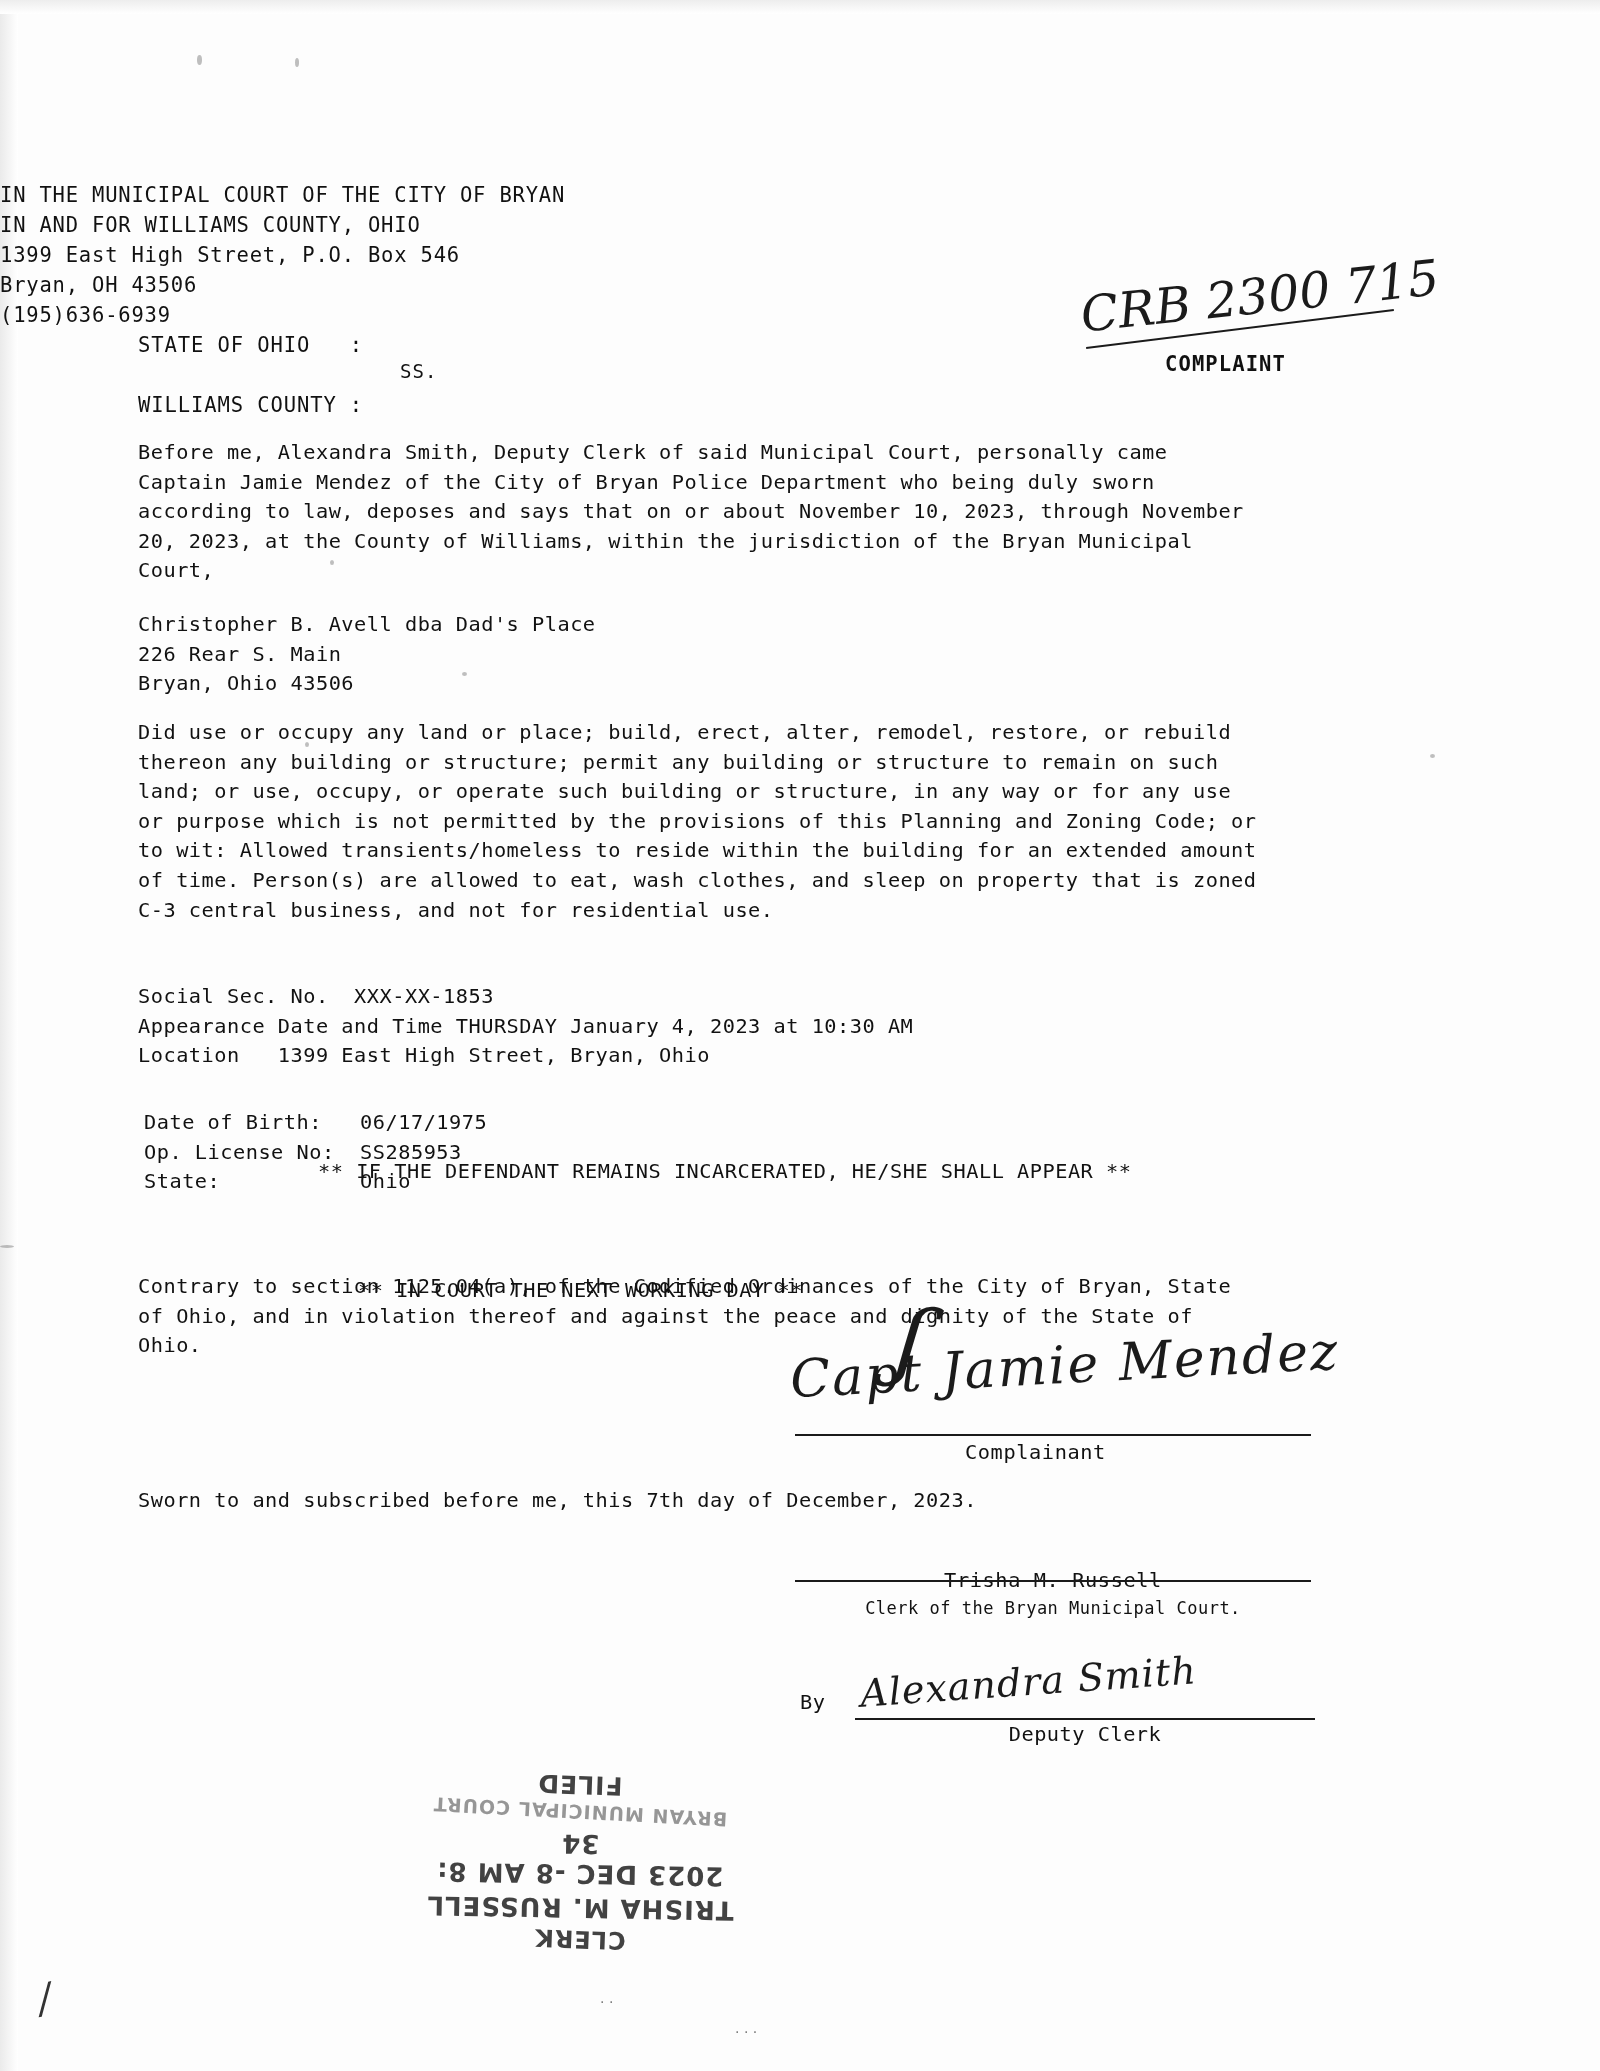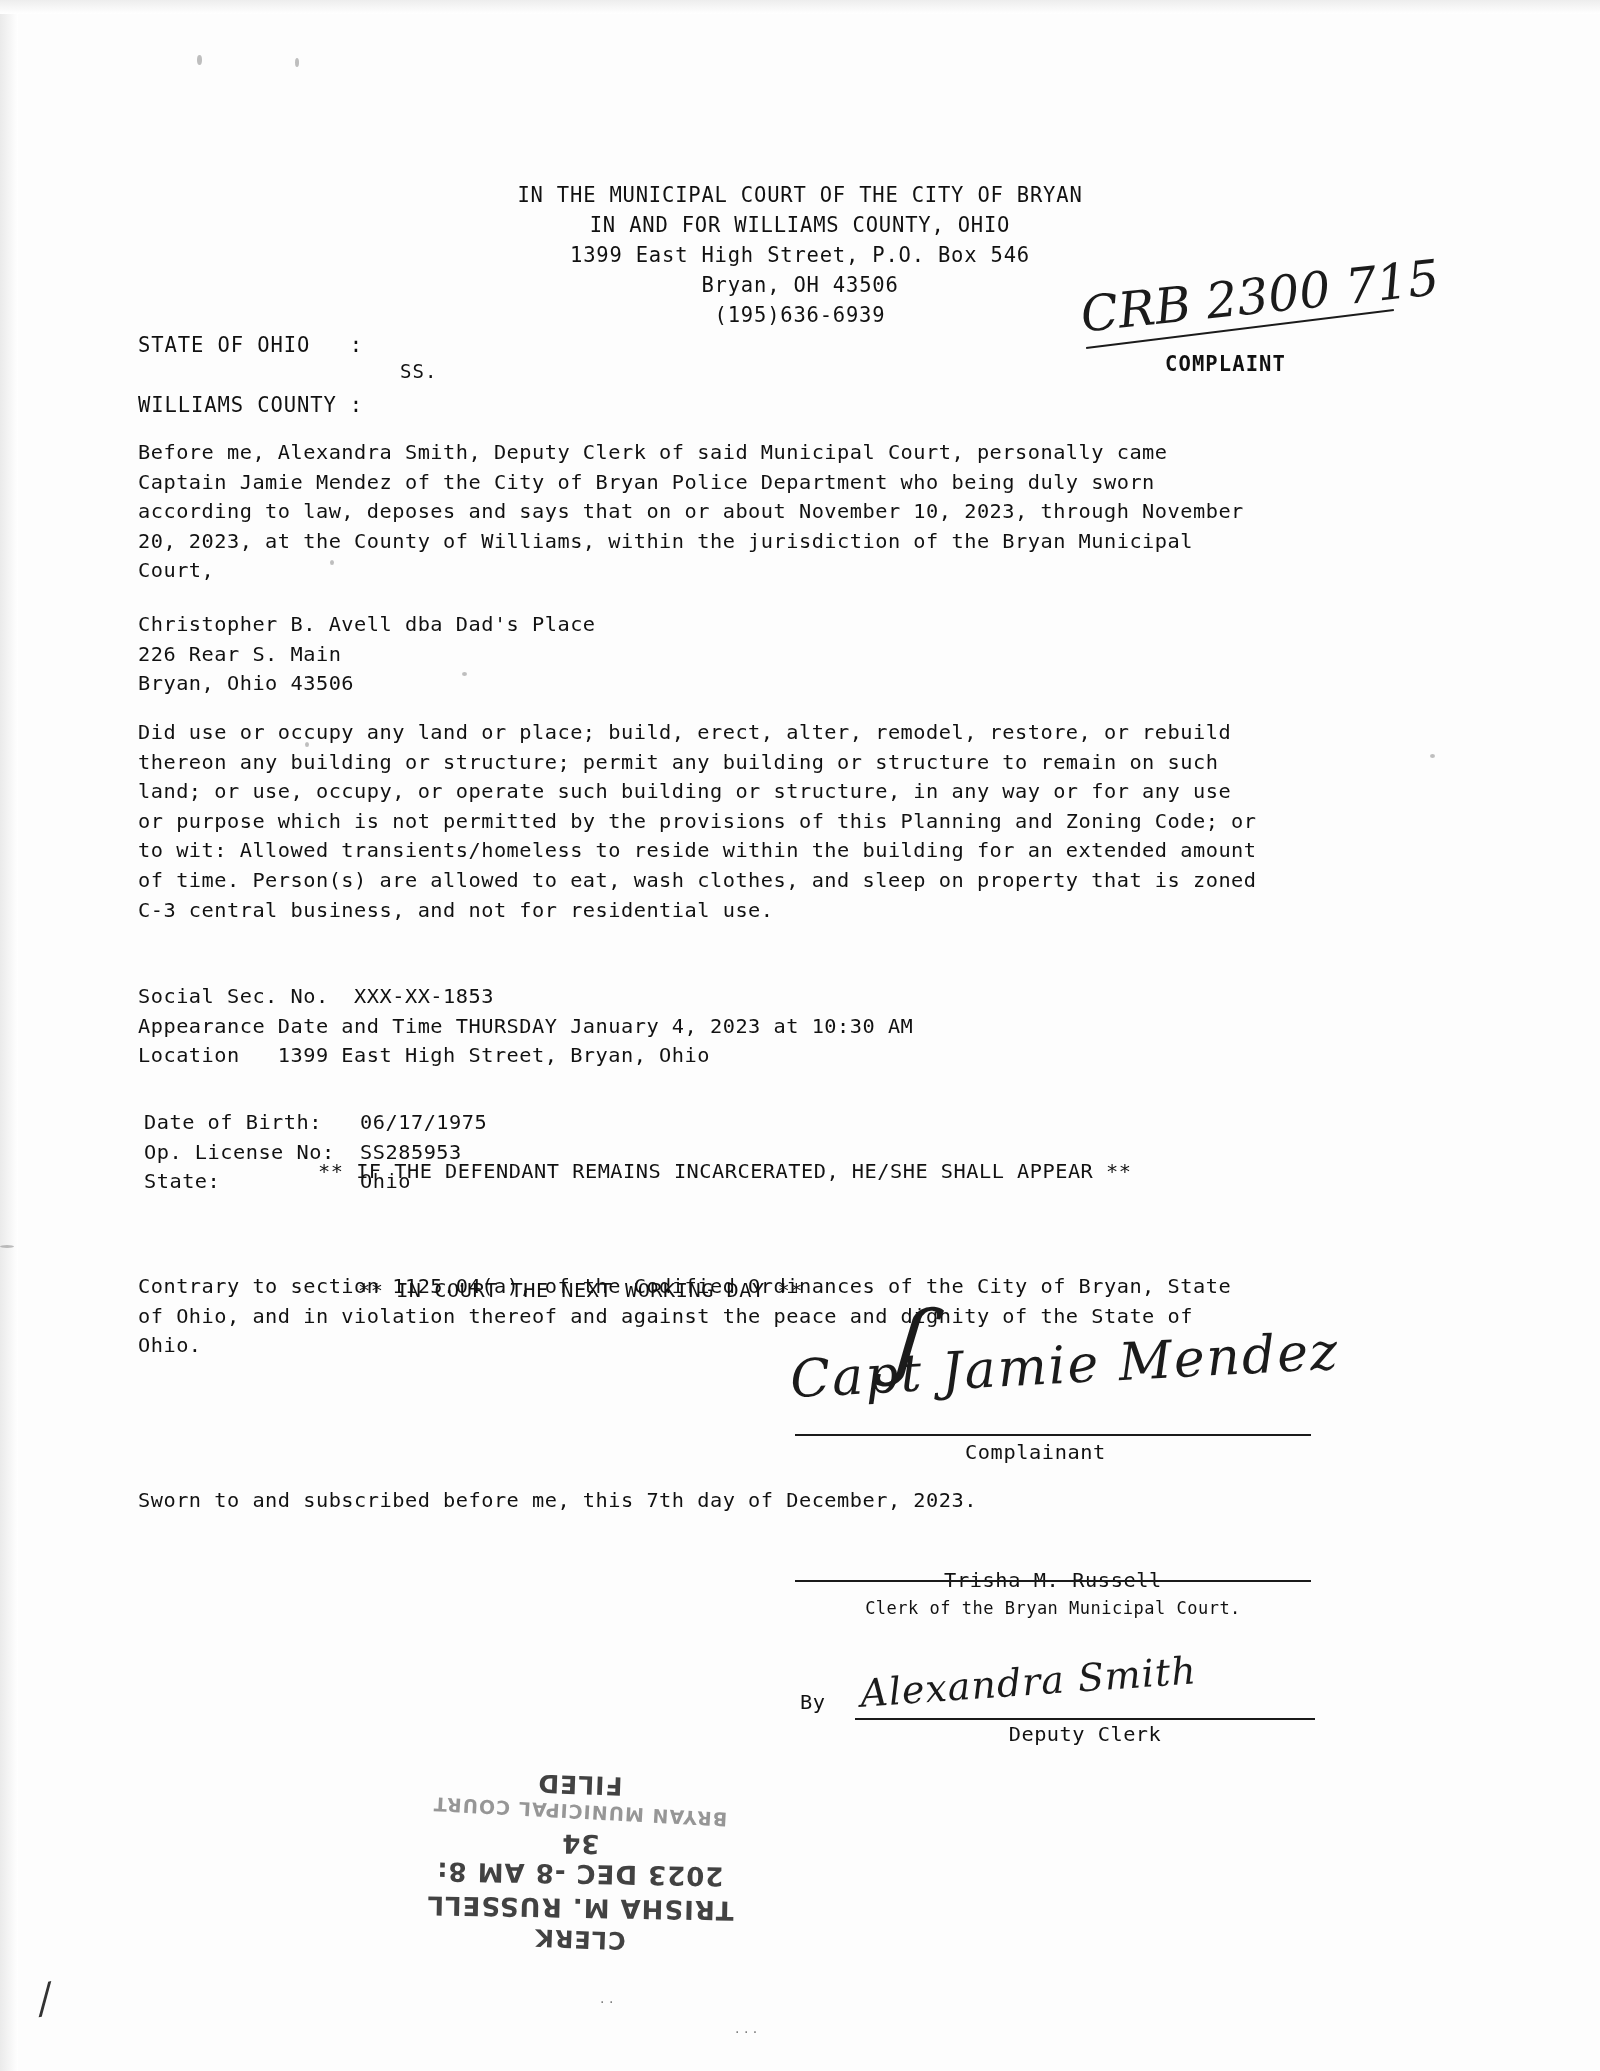--- a/index.html
+++ b/index.html
@@ -43,21 +43,21 @@
   .mono {
     font-family: "DejaVu Sans Mono", monospace;
     letter-spacing: 0.4px;
   }
   
   .header {
     position: absolute;
     left: 0;
     top: 180px;
     width: 1600px;
-    text-align: center;
+    text-align: left;
     font-size: 20.5px;
     line-height: 30px;
     letter-spacing: 0.8px;
   }
   .header div { white-space: pre; }
 
   .case-number {
     position: absolute;
     left: 1080px;
     top: 268px;

